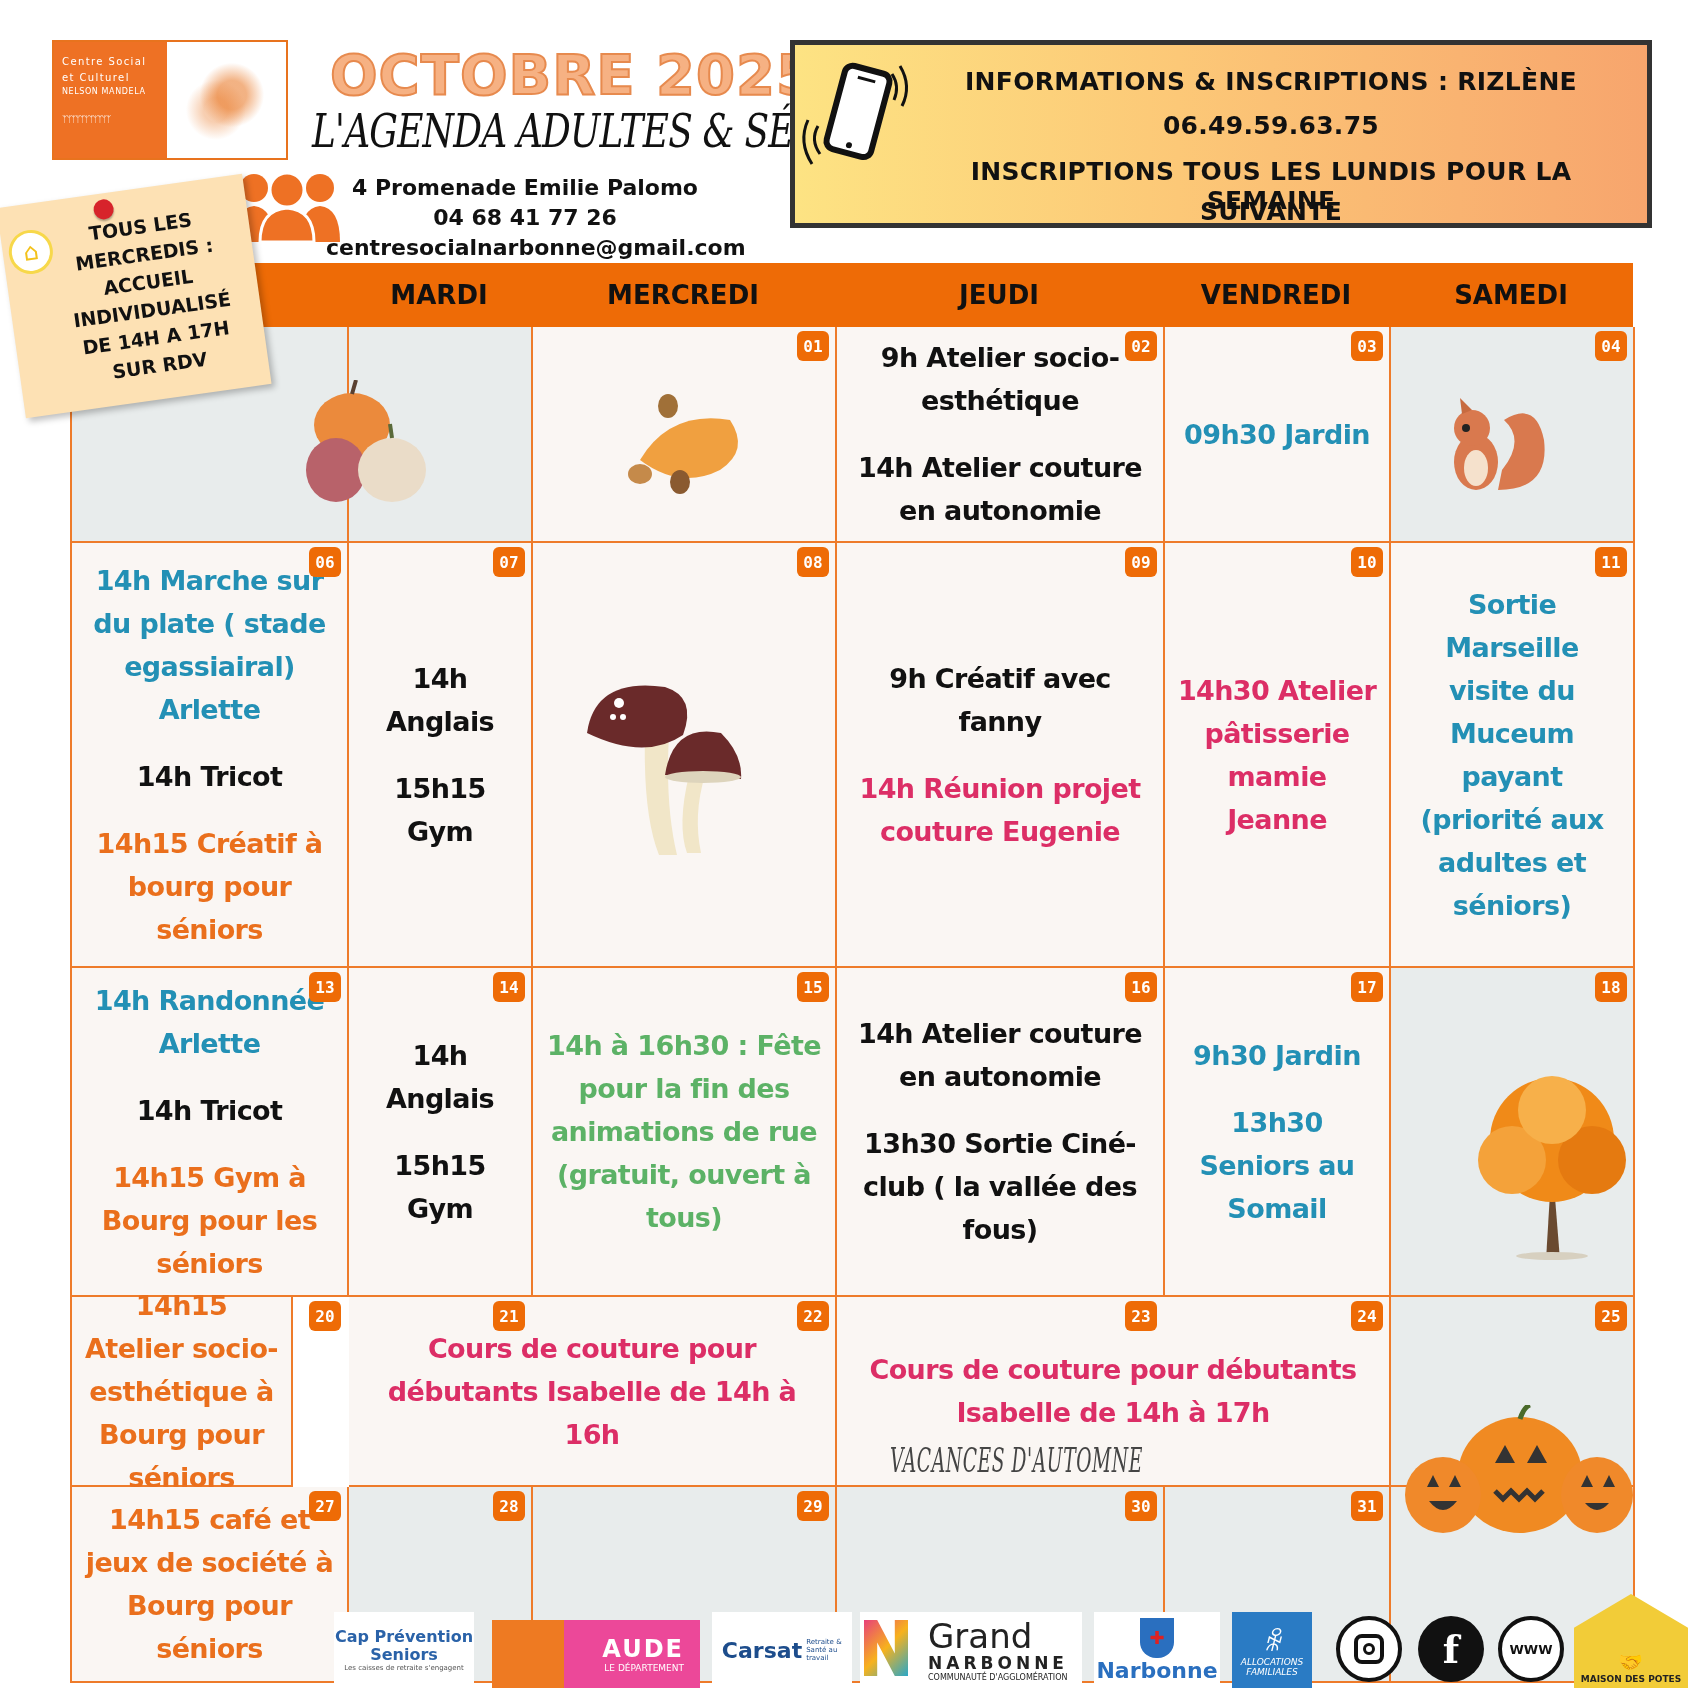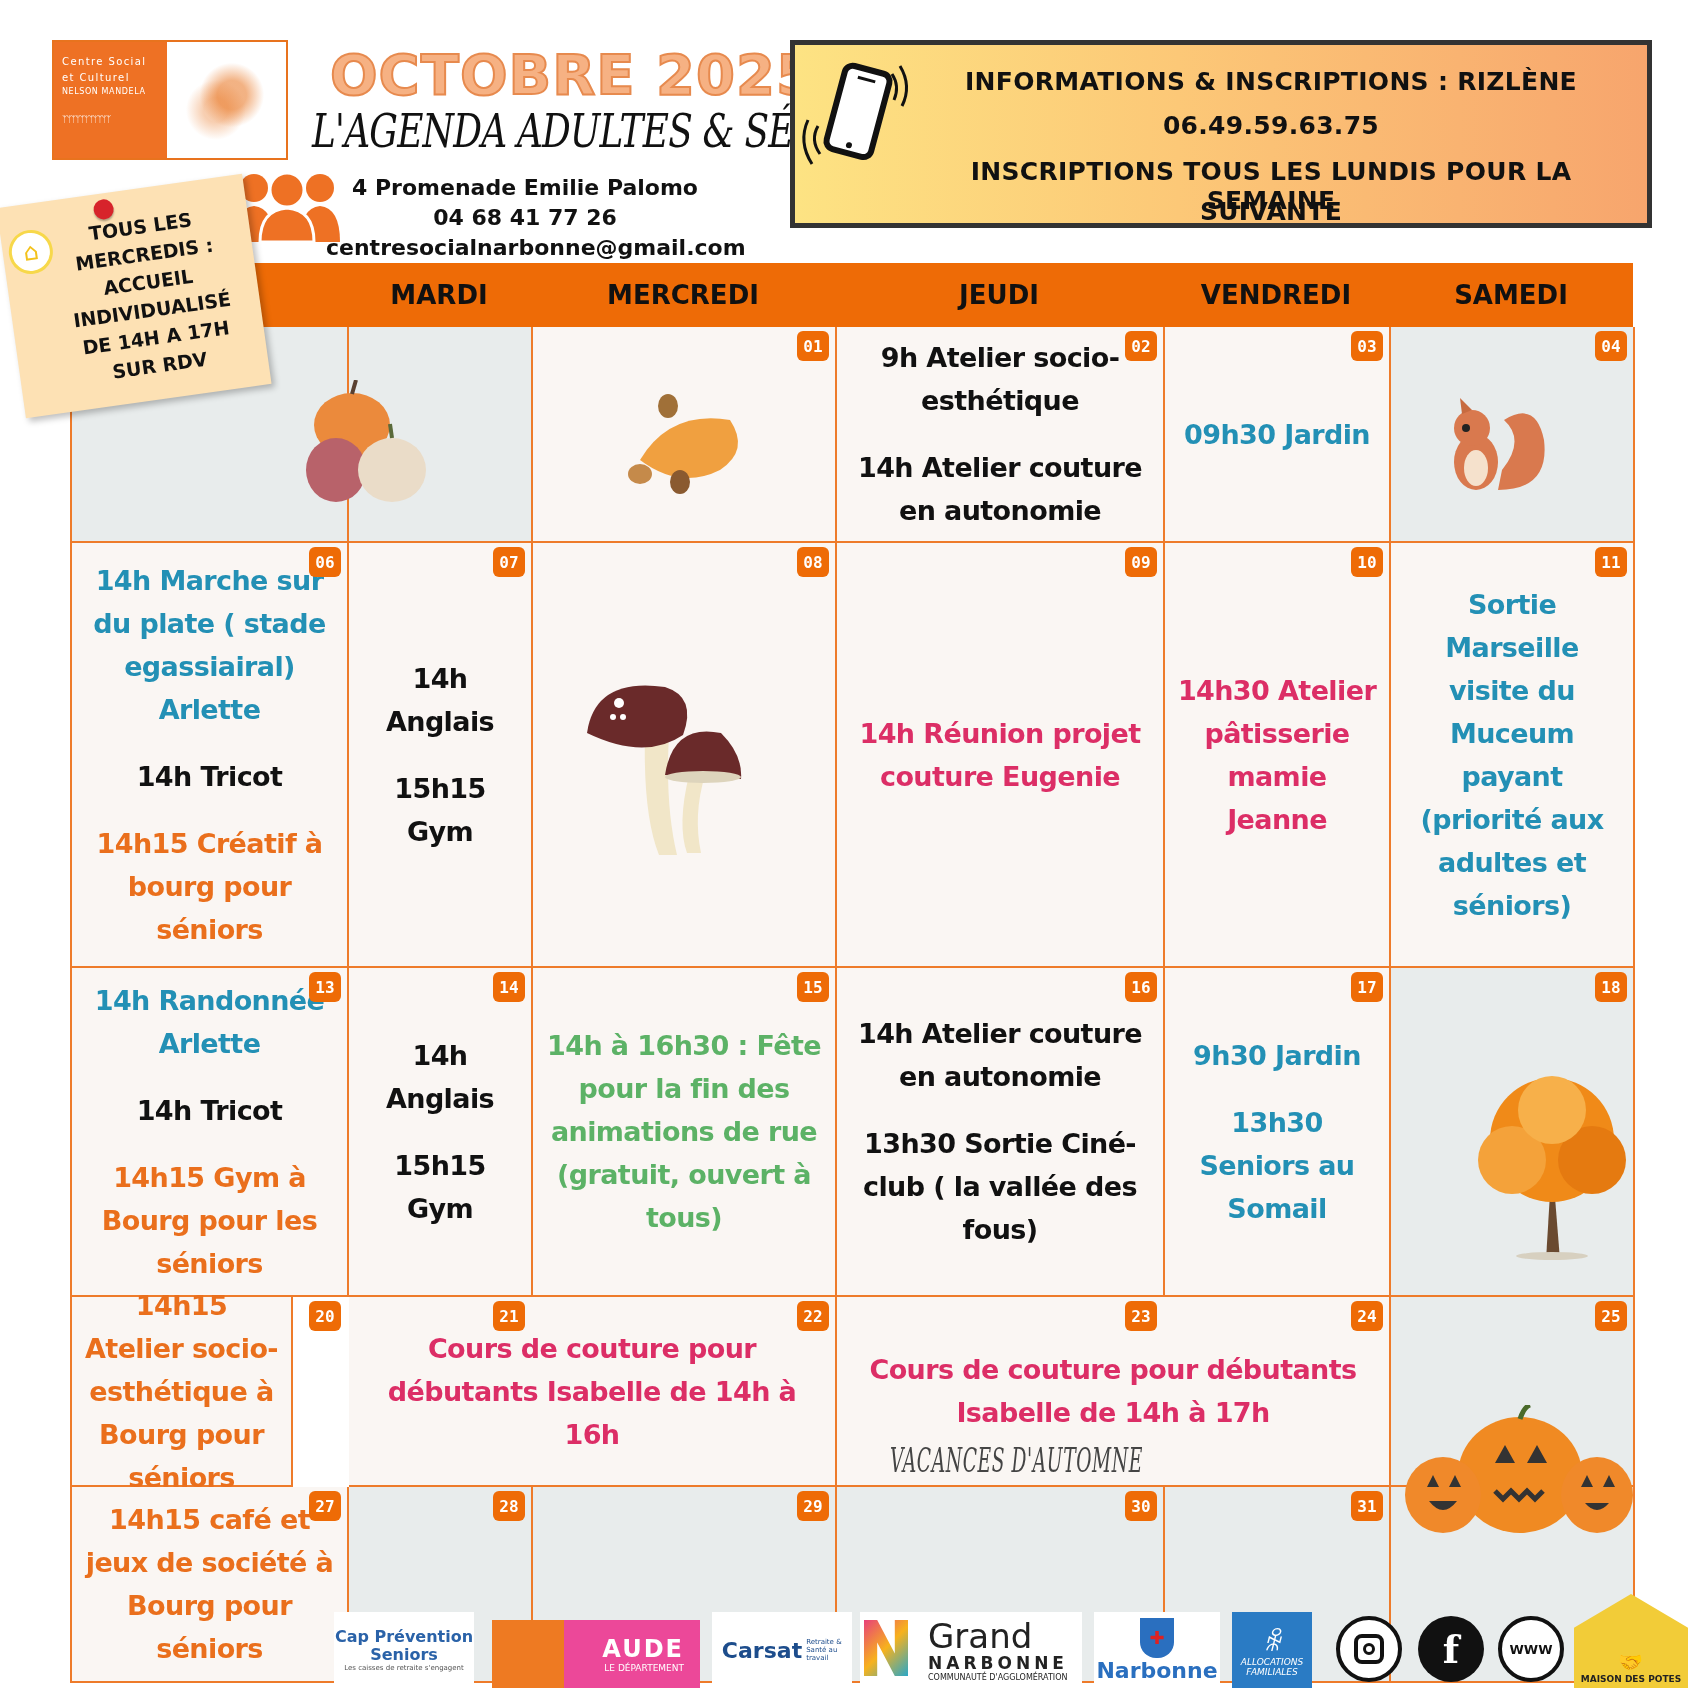--- a/index.html
+++ b/index.html
@@ -179,20 +179,21 @@
       </div>
       <div class="daynum" style="left: 237px; right: auto; top: 220px; position: absolute;">06</div>
       <div class="cell" style="left: 277px; top: 216px; width: 184px; height: 425px;">
         <div class="ev c-black">14h Anglais</div>
         <div class="ev c-black">15h15 Gym</div>
       </div>
       <div class="daynum" style="left: 421px; right: auto; top: 220px; position: absolute;">07</div>
       <div class="cell" style="left: 461px; top: 216px; width: 304px; height: 425px;"></div>
       <div class="daynum" style="left: 725px; right: auto; top: 220px; position: absolute;">08</div>
       <div class="cell" style="left: 765px; top: 216px; width: 328px; height: 425px;">
+        <div class="ev c-black">9h Créatif avec fanny</div>
         <div class="ev c-pink">14h Réunion projet couture Eugenie</div>
       </div>
       <div class="daynum" style="left: 1053px; right: auto; top: 220px; position: absolute;">09</div>
       <div class="cell" style="left: 1093px; top: 216px; width: 226px; height: 425px;">
         <div class="ev c-pink">14h30 Atelier pâtisserie mamie Jeanne</div>
       </div>
       <div class="daynum" style="left: 1279px; right: auto; top: 220px; position: absolute;">10</div>
       <div class="cell" style="left: 1319px; top: 216px; width: 244px; height: 425px;">
         <div class="ev c-blue">Sortie Marseille visite du Muceum payant (priorité aux adultes et séniors)</div>
       </div>

